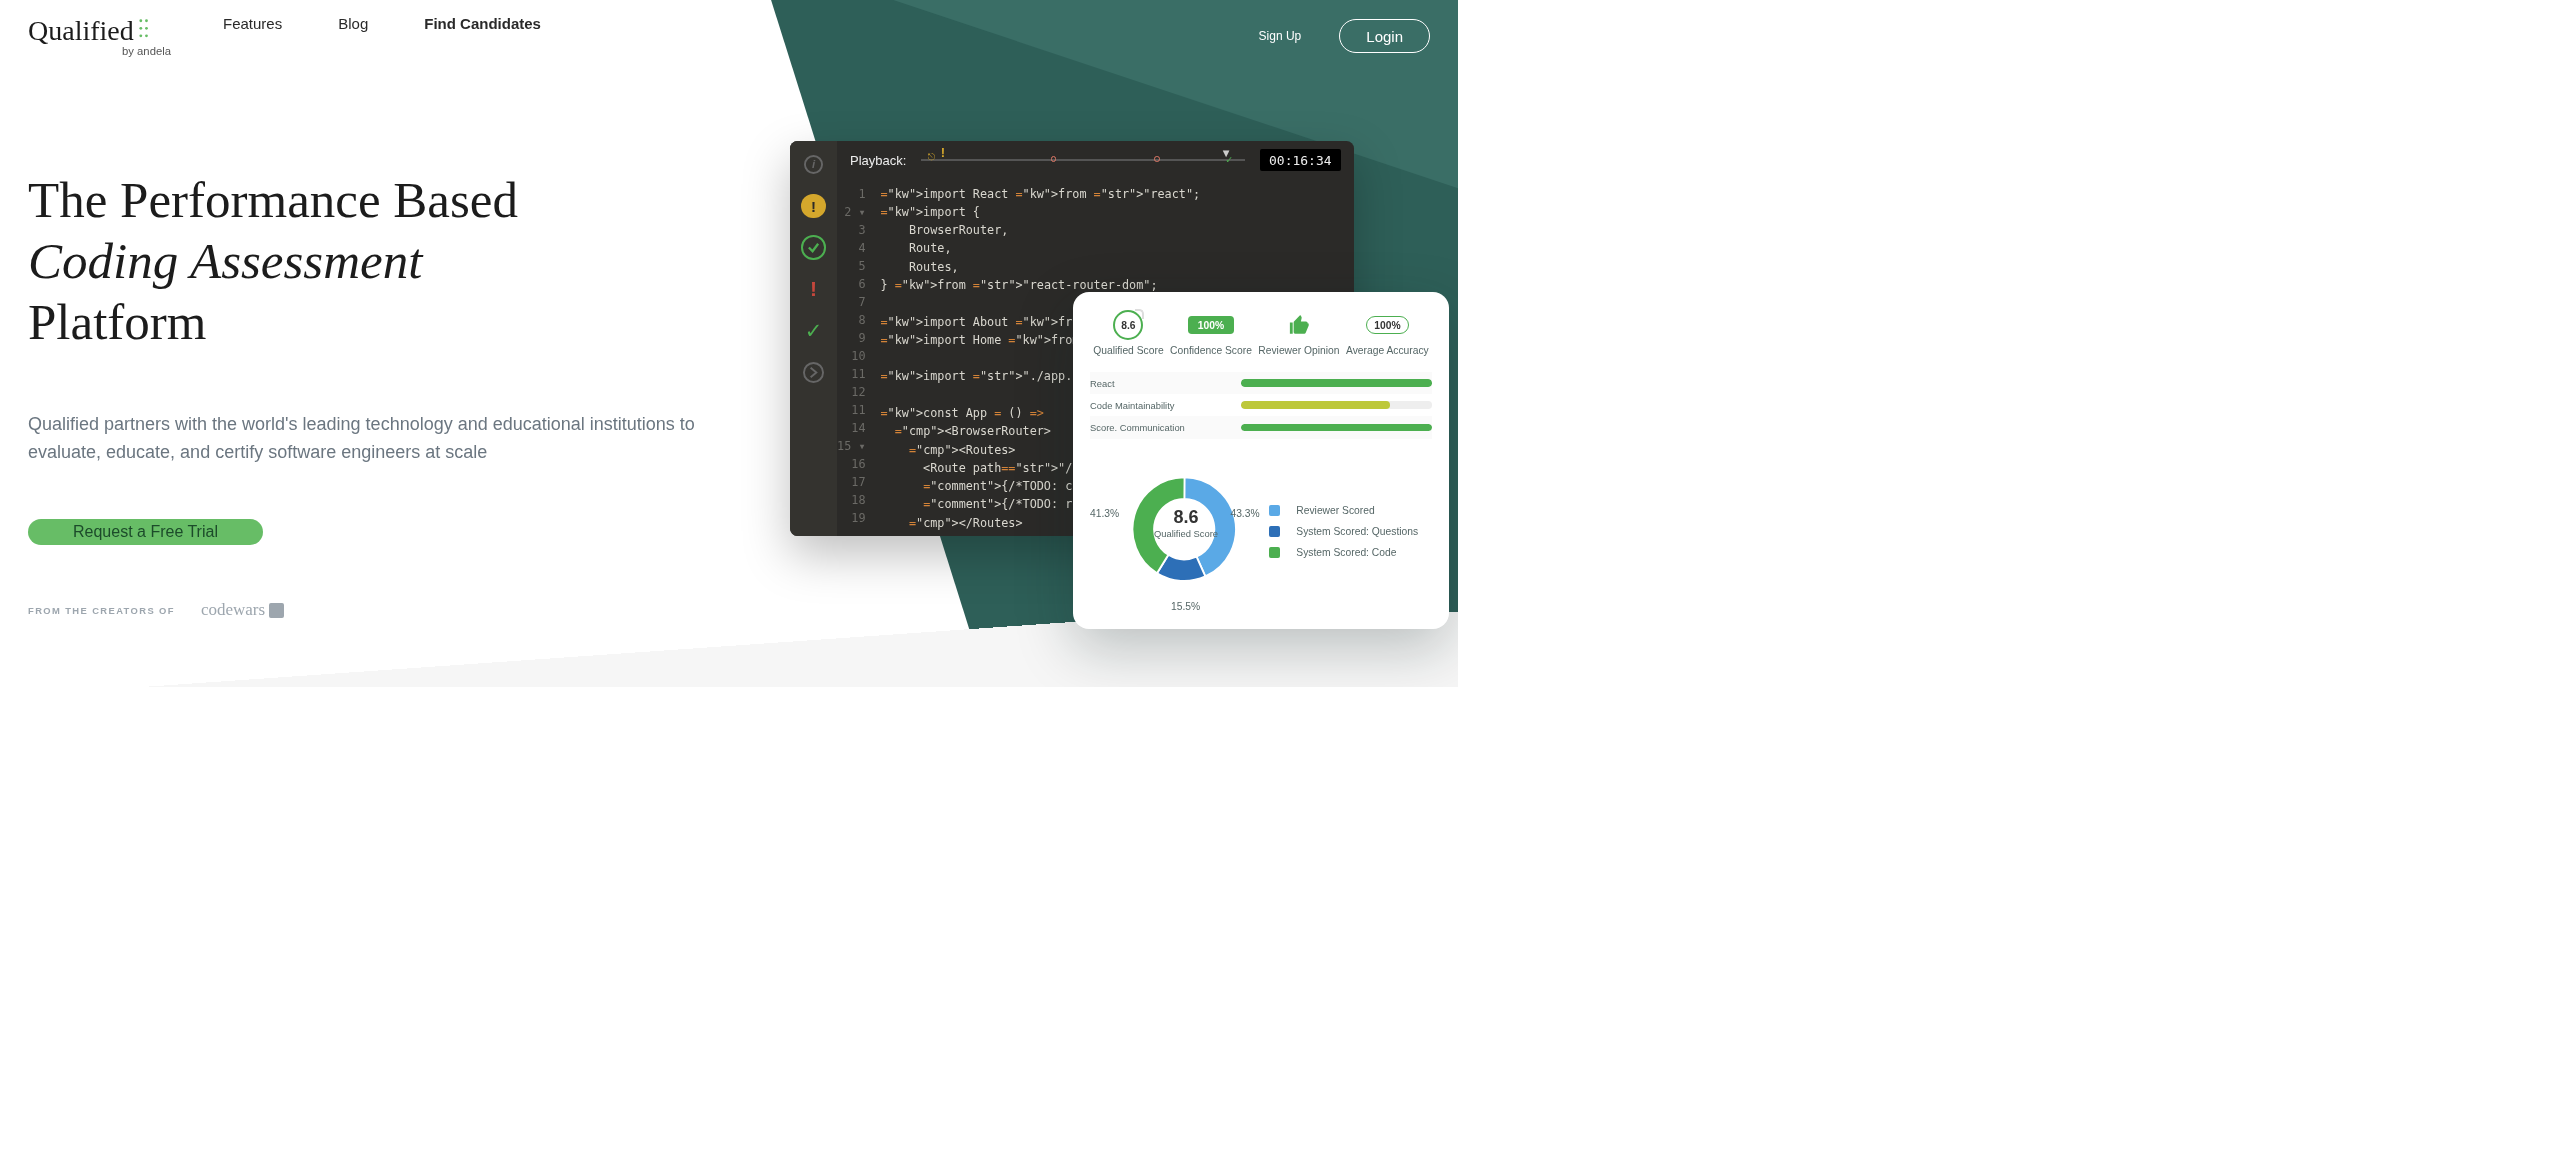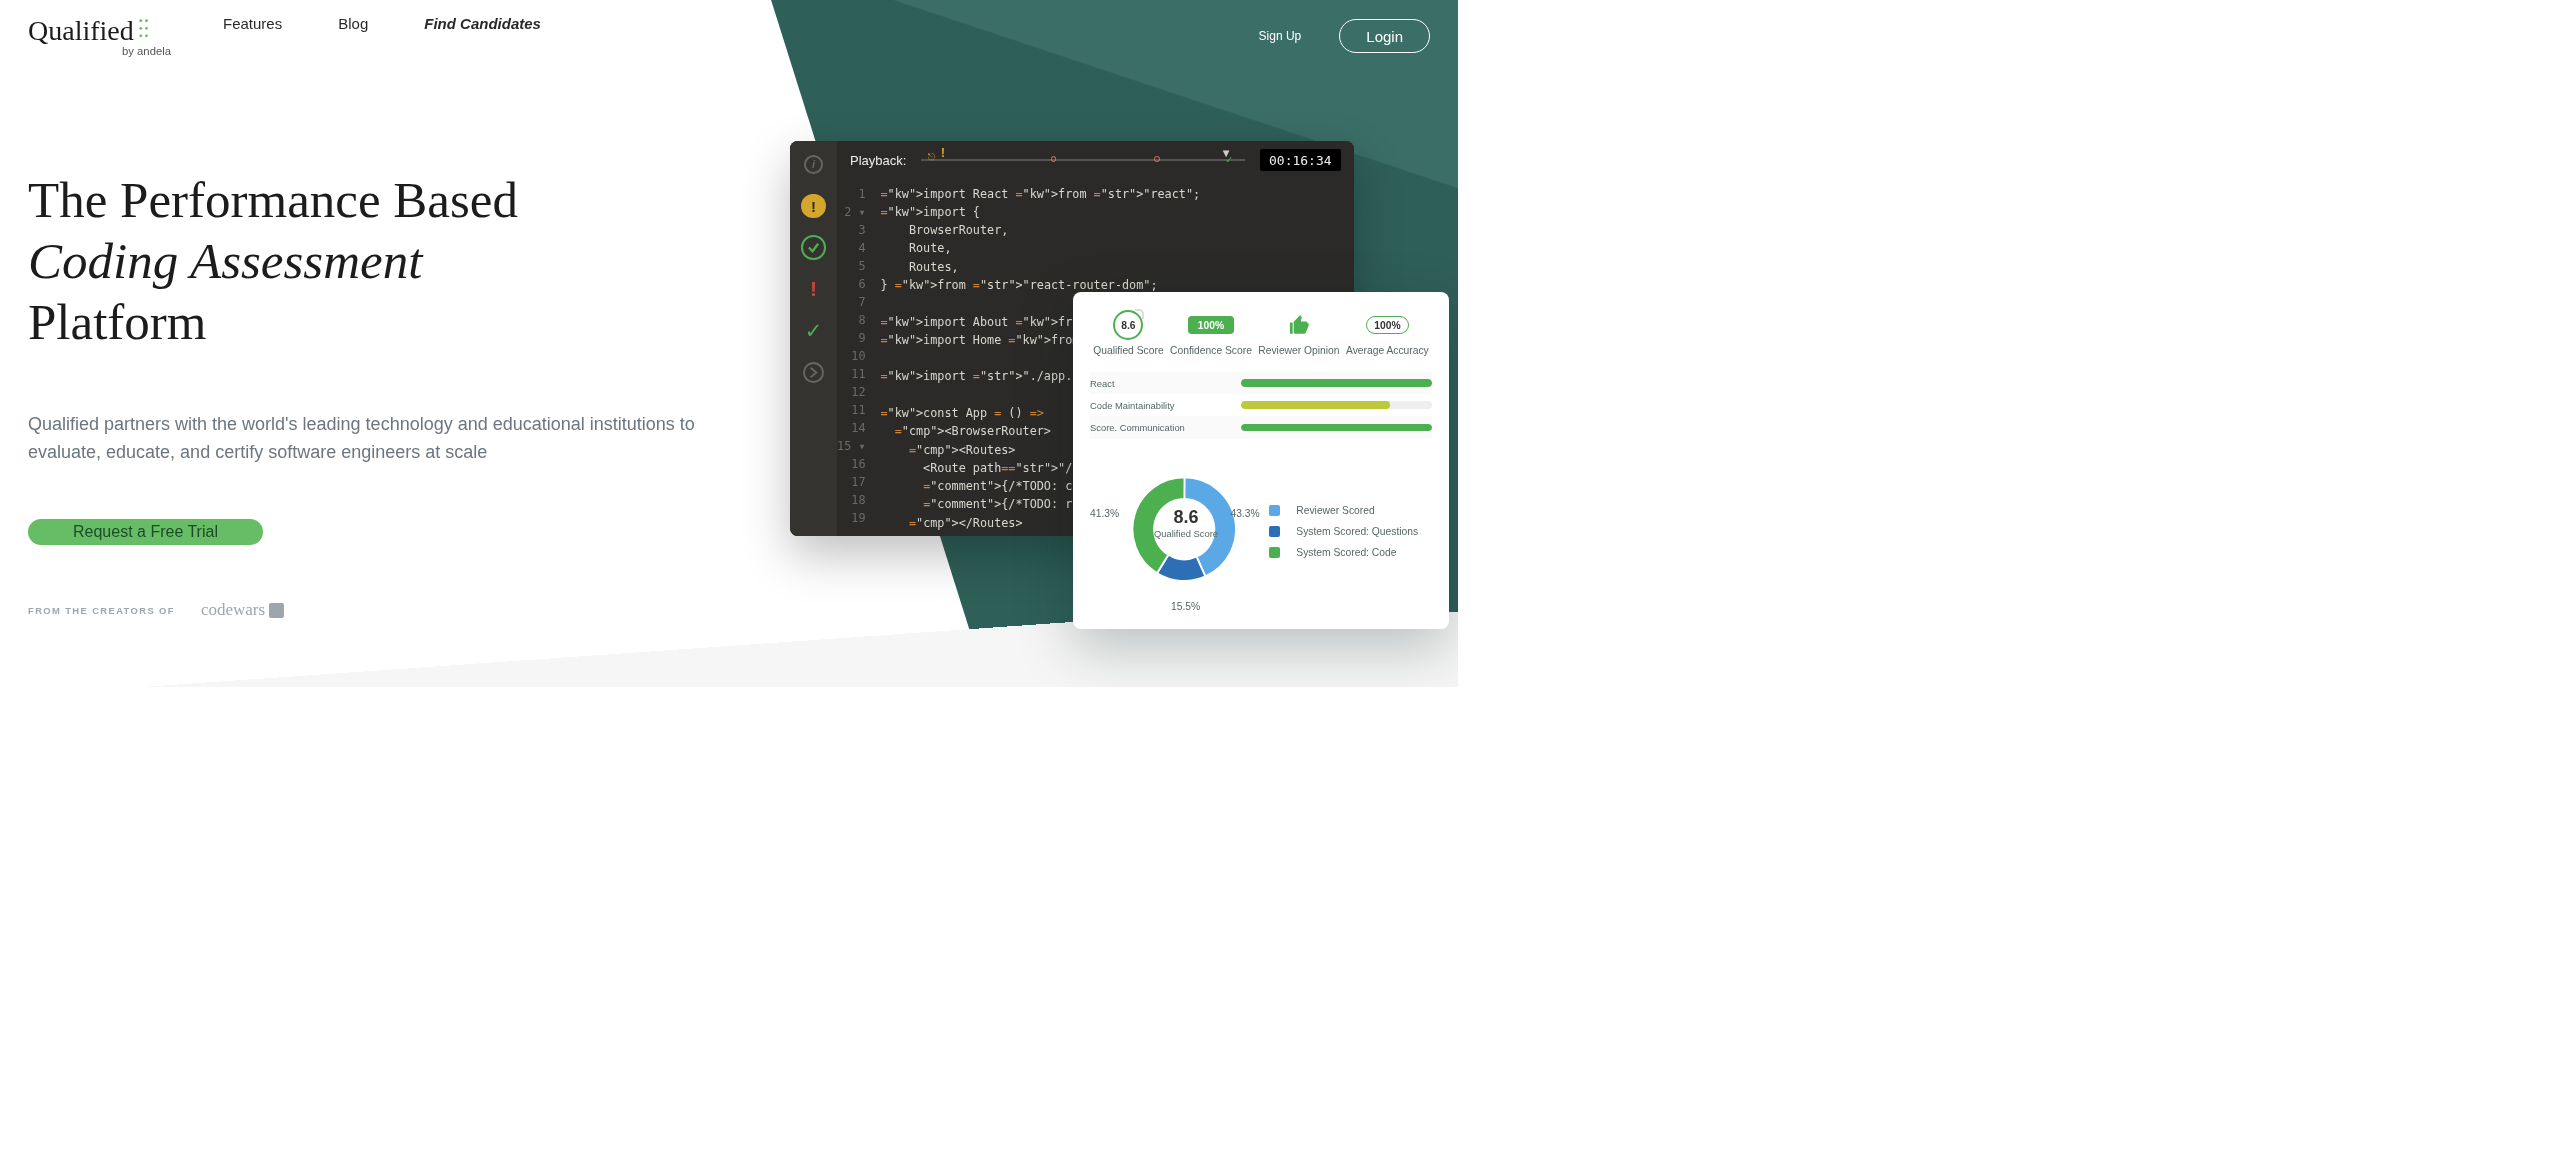--- a/index.html
+++ b/index.html
@@ -10,21 +10,21 @@
   .bg-tri svg { position: absolute; top: 0; right: 0; }
 
   
   .header { position: relative; display: flex; padding: 15px 28px 0 28px; z-index: 10; }
   .logo-block { display: flex; flex-direction: column; align-items: flex-start; }
   .logo-main { font-family: Georgia, serif; font-size: 28px; font-weight: 500; color: #1c1c1c; display: flex; align-items: center; }
   .logo-dots { margin-left: 3.8px; }
   .logo-sub { font-size: 11.3px; color: #555; margin-top: -1.9px; margin-left: 94px; }
   .nav { display: flex; gap: 56px; margin-left: 52px; }
   .nav a { text-decoration: none; color: #2a2a2a; font-size: 15px; }
-  .nav .bold { font-weight: 700; font-style: italic; }
+  .nav .bold { font-weight: 700; }
   .header-right { margin-left: auto; display: flex; align-items: center; gap: 38px; }
   .signup { color: #fff; font-size: 12px; text-decoration: none; }
   .login-btn { color: #fff; font-size: 15px; border: 1.4px solid #fff; border-radius: 940px; padding: 7.5px 26px; background: transparent; cursor: pointer; }
 
   
   .hero { position: relative; padding: 113px 0 0 28px; z-index: 5; max-width: 715px; }
   .hero h1 { font-family: Georgia, "Times New Roman", serif; font-size: 51px; font-weight: 400; color: #1c1c1c; line-height: 1.2; }
   .hero h1 .italic { font-style: italic; }
   .hero-sub { margin-top: 56px; color: #6b7680; font-size: 18px; line-height: 1.6; max-width: 677px; }
   .cta-btn { margin-top: 52px; background: #67bd66; color: #1c4b2a; border: none; border-radius: 940px; padding: 4px 45px; font-size: 16px; font-weight: 500; cursor: pointer; }
@@ -54,21 +54,21 @@
   .timeline-mark.green { color: #4caf50; }
   .timeline-tri { position: absolute; top: -3.8px; right: 13px; color: #ccc; font-size: 11.3px; }
   .timer { background: #000; color: #eee; padding: 3.8px 9.4px; font-family: monospace; font-size: 13px; border-radius: 1.9px; }
   .code-area { flex: 1; display: flex; font-family: Menlo, Consolas, monospace; font-size: 11.8px; line-height: 1.55; overflow: hidden; }
   .gutters { background: #2b2a28; color: #6b6a66; text-align: right; padding: 5.6px 7.5px 0 0; width: 36px; }
   .gutters div { height: 18px; }
   .code { padding: 5.6px 0 0 7.5px; color: #d9d7cf; white-space: pre; }
   .op { color: #d38338; }
 
   
-  .score-card { position: absolute; top: 292px; left: 1073px; width: 376px; background: #fff; border-radius: 8px; box-shadow: 0 19px 56px rgba(10,30,30,.25); z-index: 8; padding: 19px 17px 17px 17px; }
+  .score-card { position: absolute; top: 292px; left: 1073px; width: 376px; background: #fff; border-radius: 16px; box-shadow: 0 19px 56px rgba(10,30,30,.25); z-index: 8; padding: 19px 17px 17px 17px; }
   .metrics-row { display: flex; justify-content: space-around; align-items: flex-start; }
   .metric { display: flex; flex-direction: column; align-items: center; gap: 5.6px; }
   .metric-icon { height: 28px; display: flex; align-items: center; justify-content: center; }
   .ring86 { width: 30px; height: 30px; border-radius: 50%; border: 2.8px solid #4caf50; display: flex; align-items: center; justify-content: center; font-size: 10.3px; font-weight: 700; color: #333; position: relative; }
   .ring86::after { content: ''; position: absolute; top: -2.8px; right: -2.8px; width: 7.5px; height: 7.5px; border-top: 2.8px solid #ddd; border-right: 2.8px solid #ddd; border-radius: 0 50% 0 0; }
   .pill100 { background: #4caf50; color: #fff; font-size: 10.3px; font-weight: 700; padding: 3.8px 9.4px; border-radius: 3.8px; }
   .thumb { color: #4caf50; font-size: 21px; }
   .ring100 { border: 1.9px solid #4caf50; border-radius: 940px; padding: 2.8px 7.5px; font-size: 10.3px; font-weight: 700; color: #333; }
   .metric-label { font-size: 10.3px; color: #566; text-align: center; line-height: 1.2; }
   .bars { margin-top: 15px; }

